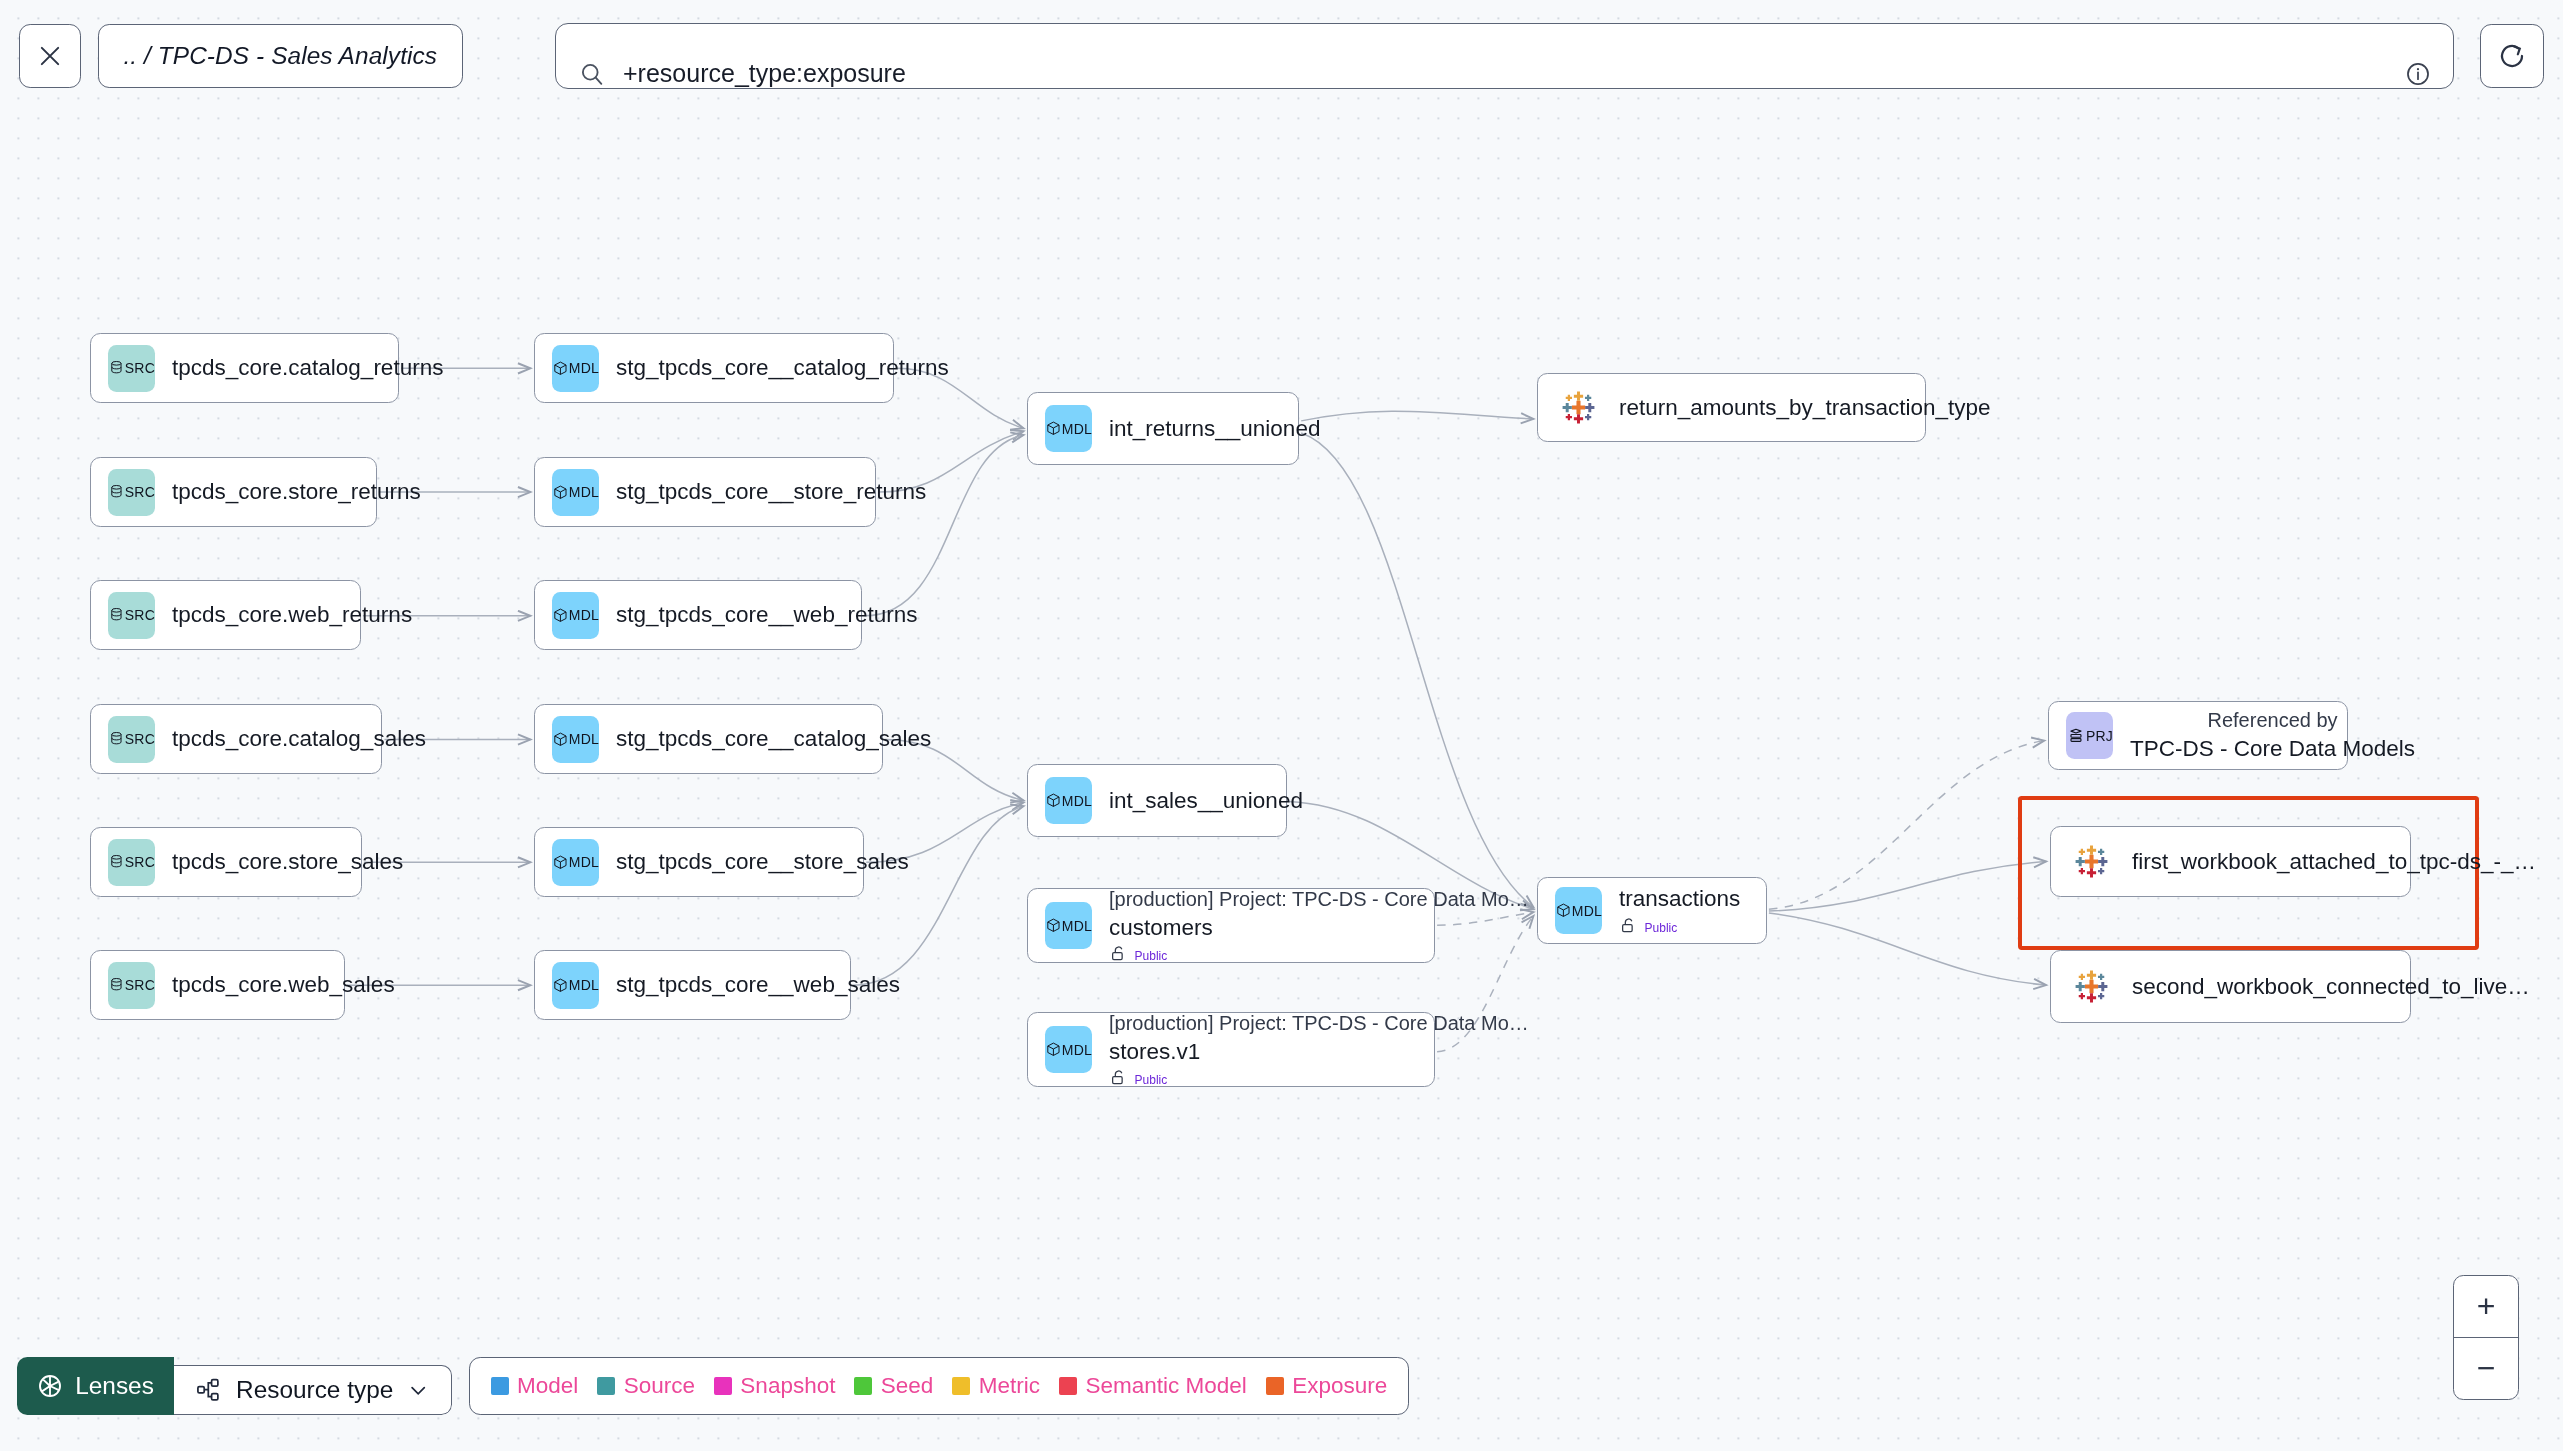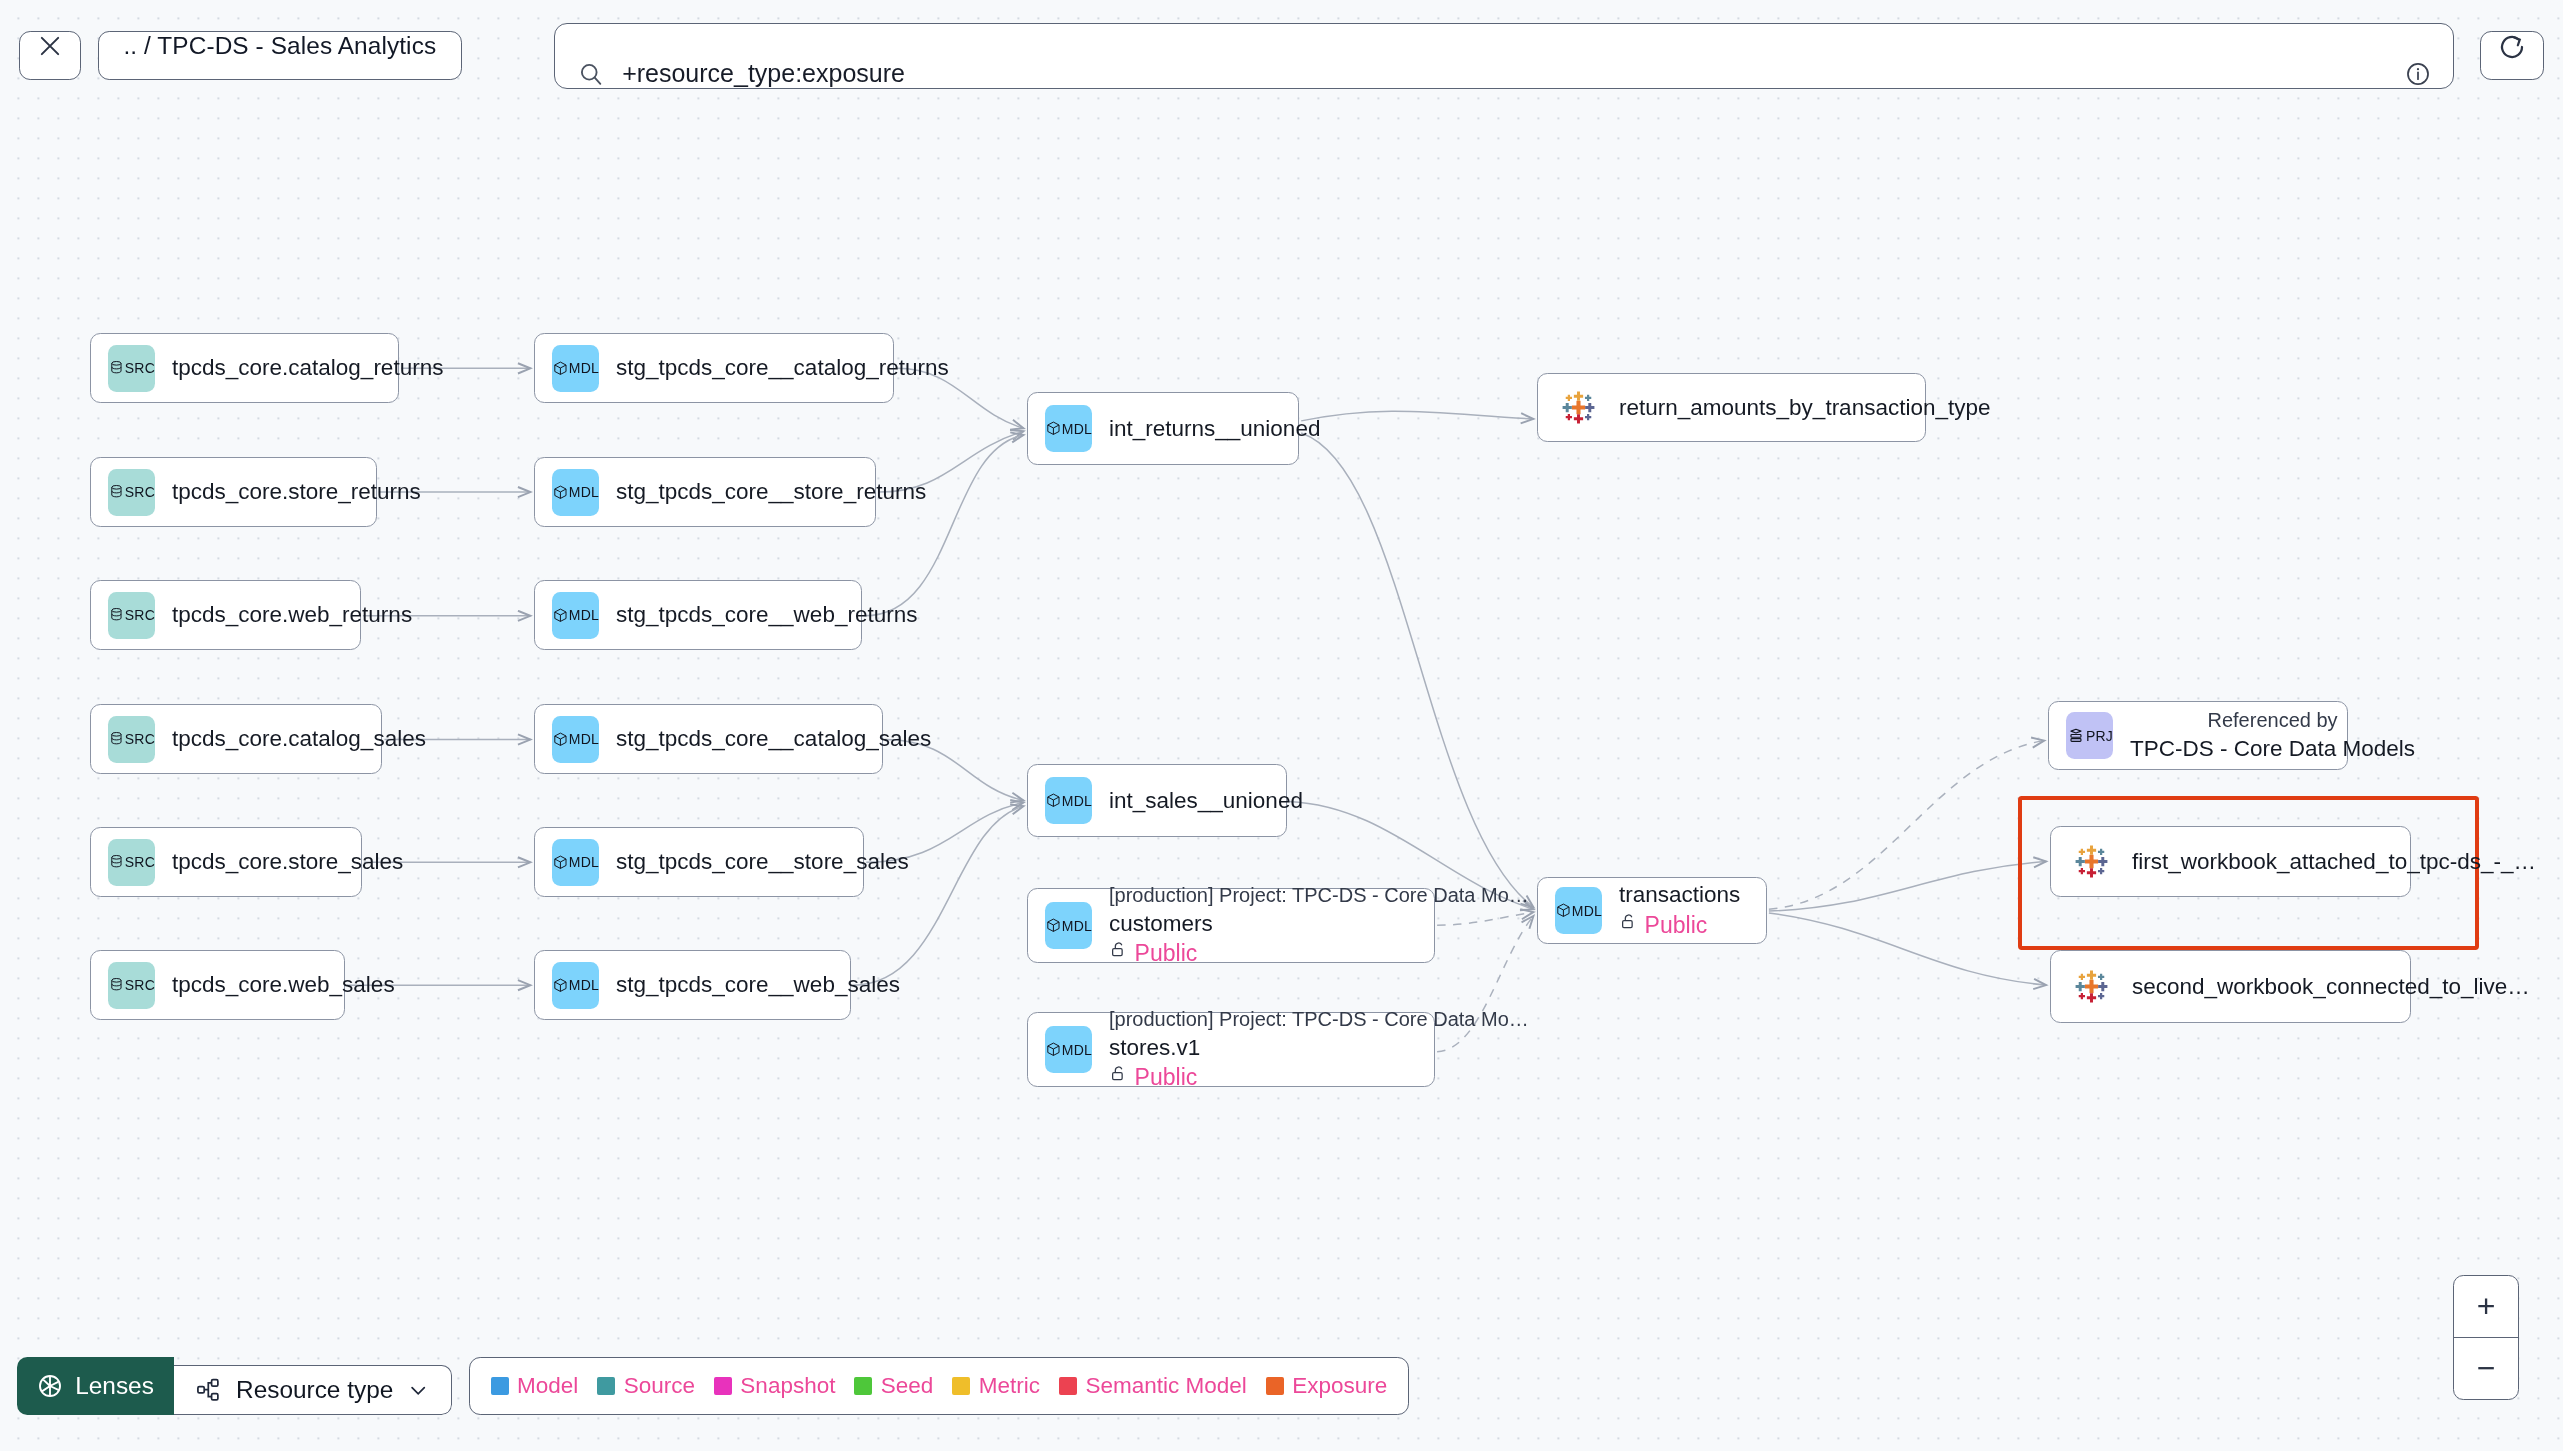--- a/index.html
+++ b/index.html
@@ -24,23 +24,24 @@
     width: 2563px; height: 111px;
     display: flex; align-items: center;
     padding: 0 19px;
     gap: 17px;
     z-index: 30;
   }
   .tb-btn {
     background: #ffffff;
     border: 1.5px solid #5b6476;
     border-radius: 11.2px;
-    height: 49px;
-    display: flex; align-items: flex-start; justify-content: center;
+    height: 64px;
+    display: flex; align-items: center; justify-content: center;
     cursor: pointer;
+    font-style: italic;
   }
   .close-btn { width: 62px; }
   .crumb-btn {
     padding: 0 24.4px;
     font-size: 24.4px;
     color: #121826;
     letter-spacing: 0.1px;
   }
   .searchbox {
     flex: 1;
@@ -85,21 +86,21 @@
   .badge .bt { font-size: 14px; color: #10141f; line-height: 1; letter-spacing: 0.2px; margin-top: 0.9px; }
   .badge-src { background: #a8dcd8; }
   .badge-mdl { background: #7dd3fc; }
   .badge-prj { background: #c0c2f5; }
   .badge-exp { background: transparent; }
 
   .nlabel { font-size: 22.5px; color: #151a24; white-space: nowrap; }
   .nstack { display: flex; flex-direction: column; gap: 3.7px; }
   .nmeta  { font-size: 20px; color: #333a49; white-space: nowrap; text-align: center; }
   .ntitle { font-size: 22.5px; color: #151a24; white-space: nowrap; }
-  .nacc   { font-size: 23px; color: #ec4899; display: flex; align-items: flex-start; gap: 6.6px; }
+  .nacc   { font-size: 12px; color: #6d28d9; display: flex; align-items: flex-end; gap: 6.6px; }
 
   .highlight-box {
     position: absolute;
     border: 4.7px solid #e03c12;
     border-radius: 3.7px;
     z-index: 4;
   }
 
   
   .lenses-group {

